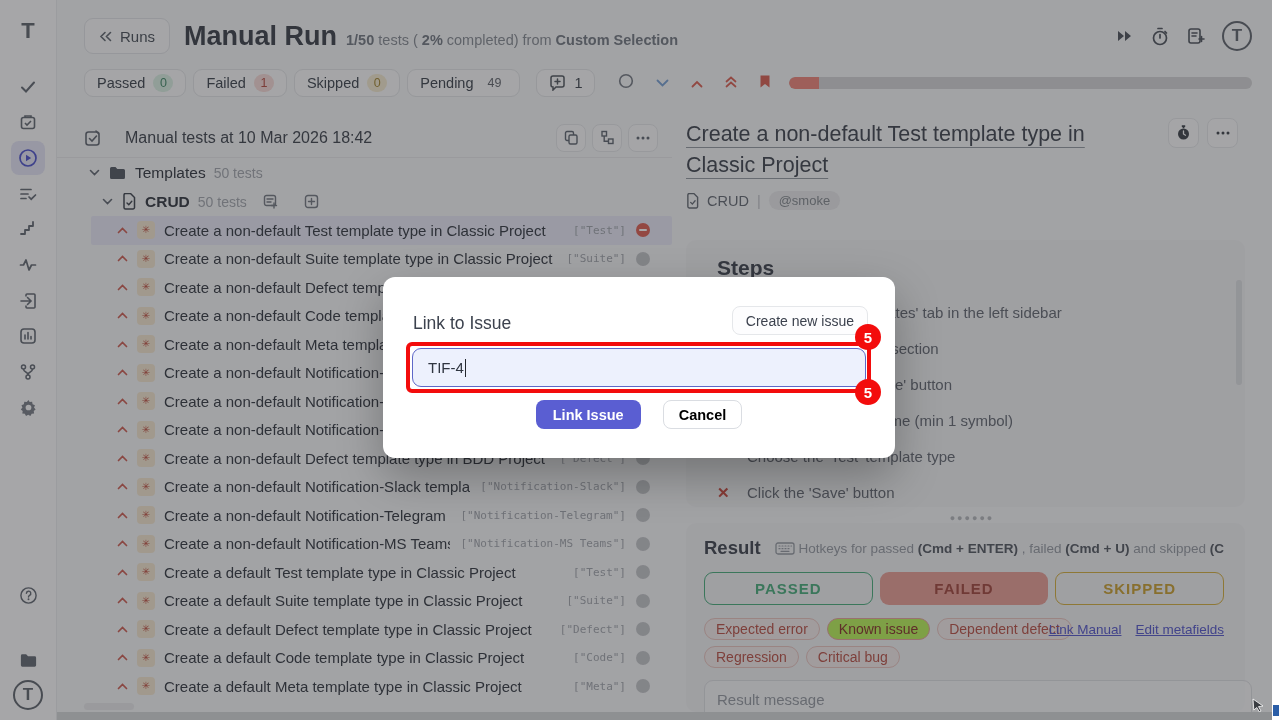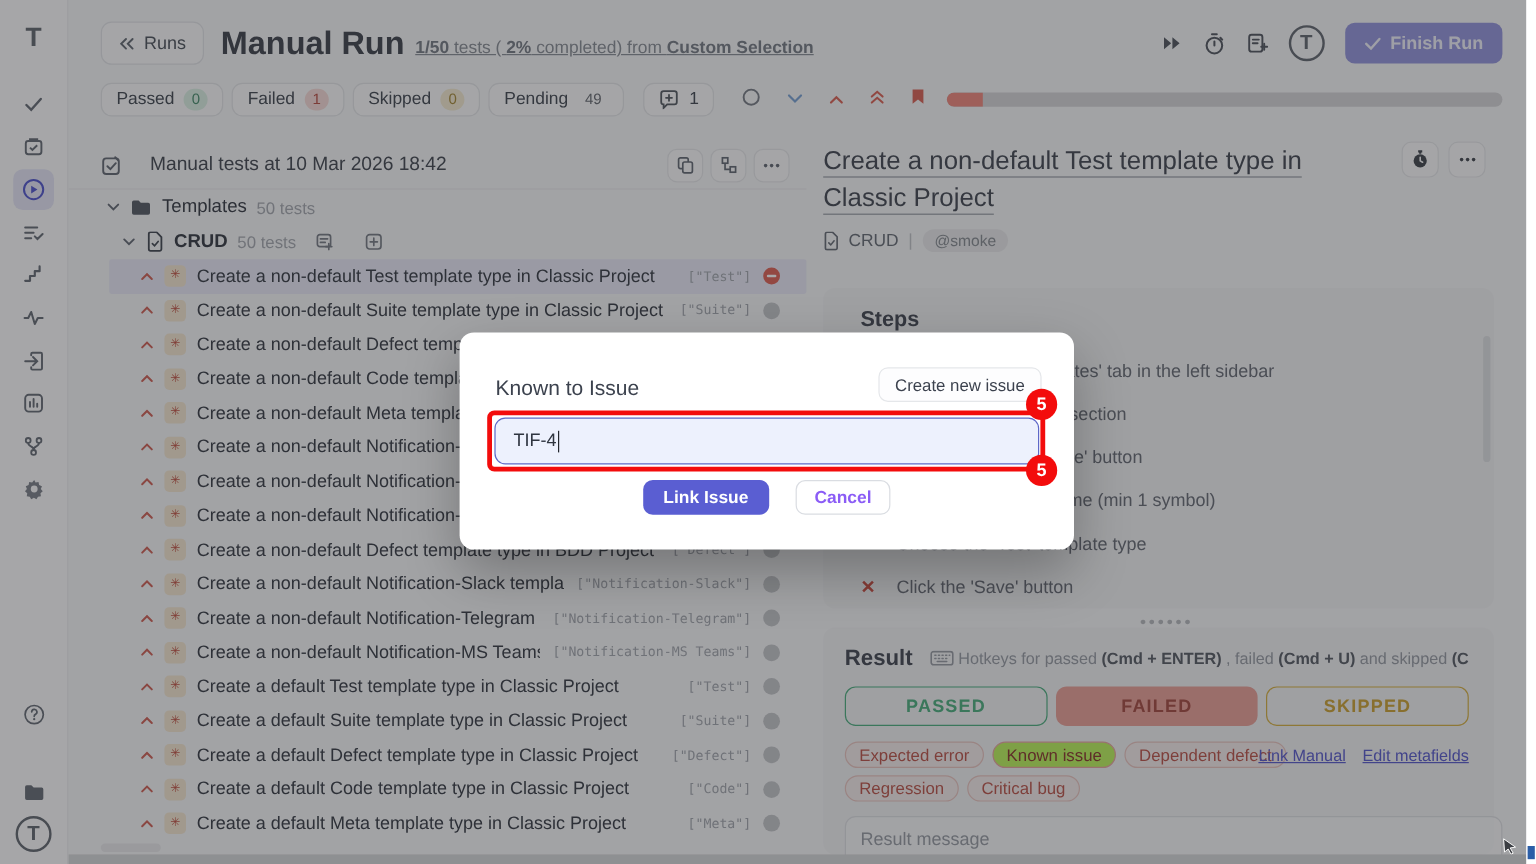--- a/index.html
+++ b/index.html
@@ -18,21 +18,21 @@
   .sb-ico svg { display:block; }
 
   
   .header { position:absolute; left:57px; top:0; width:1215px; height:105px; }
   .hrow1 { position:absolute; left:27px; top:16px; right:20px; height:40px;
     display:flex; align-items:center; }
   .btn-runs { display:flex; align-items:center; gap:8px; height:36px; padding:0 14px;
     border:1px solid #e3e5e9; border-radius:9px; background:#fafbfc; color:#555b64;
     font-size:15px; }
   .page-title { font-size:27px; font-weight:bold; color:#484d56; margin-left:14px; }
-  .sub { margin-left:9px; font-size:14.5px; color:#8e939b; margin-top:8px;text-decoration:underline; }
+  .sub { margin-left:9px; font-size:14.5px; color:#8e939b; margin-top:8px; }
   .sub span { white-space:pre; }
   .sub .b { font-weight:bold; color:#7c828b; }
   .hr1-right { margin-left:auto; display:flex; align-items:center; gap:17px; color:#595f68; }
   .icon-btn { background:none; border:none; color:#595f68; display:flex; align-items:center; }
   .logo-circle { width:30px; height:30px; border-radius:50%; border:2px solid #6a6f78;
     color:#6a6f78; font-weight:bold; font-size:17px; display:flex; align-items:center;
     justify-content:center; }
   .btn-finish { height:34px; padding:0 16px; background:#989ade; border:none; border-radius:8px;
     color:#f0f1fb; font-size:15px; font-weight:bold; display:flex; align-items:center; gap:8px; }
 
@@ -89,21 +89,21 @@
   .d-btns { position:absolute; right:34px; top:13px; display:flex; gap:8px; }
   .d-btn { width:31px; height:30px; border:1px solid #e7e8eb; border-radius:8px;
     background:#fafbfc; color:#4a4f57; display:flex; align-items:center; justify-content:center; }
   .d-meta { position:absolute; left:14px; top:86px; display:flex; align-items:center; gap:8px;
     color:#6d737c; font-size:14.5px; }
   .d-meta .sep { color:#c2c5ca; }
   .pill-gray { background:#e9eaec; color:#8b9097; border-radius:10px; padding:2px 10px;
     font-size:13px; }
   .steps-card { position:absolute; left:14px; top:135px; width:559px; height:267px;
     background:#f1f2f5; border-radius:10px; padding:16px 24px 0 31px; overflow:hidden; }
-  .steps-card h3 { font-size:18px; color:#4b515b; margin-bottom:22px; }
+  .steps-card h3 { font-size:21px; color:#4b515b; margin-bottom:22px; }
   .step { display:flex; align-items:flex-start; margin-bottom:15px; font-size:15px;
     color:#6e737c; line-height:21px; }
   .sico { flex:0 0 30px; color:#c9ccd1; font-size:13px; }
   .sico.failed { color:#cb564c; font-weight:bold; font-size:15px; }
   .vthumb { position:absolute; right:3px; top:40px; width:6px; height:105px; border-radius:3px;
     background:#dfe1e4; }
   .drag-dots { position:absolute; left:0; top:408px; width:100%; text-align:center;
     color:#b9bcc1; font-size:9px; letter-spacing:2px; }
   .result-card { position:absolute; left:14px; top:418px; width:559px; height:189px;
     background:#f1f2f5; border-radius:10px; padding:14px 21px 0 18px; }
@@ -144,21 +144,21 @@
   .m-input { position:absolute; left:29px; top:71px; width:454px; height:39px;
     background:#edf1fd; border:1.5px solid #5e68c8; border-radius:9px;
     display:flex; align-items:center; padding:0 15px; font-size:15px; color:#2f3540; }
   .m-input .caret { display:inline-block; width:1.5px; height:18px; background:#23272e;
     margin-left:1px; }
   .m-actions { position:absolute; left:0; right:0; top:123px; display:flex;
     justify-content:center; gap:22px; }
   .m-link { height:29px; padding:0 17px; background:#5a5ed2; border:none; border-radius:8px;
     color:#fff; font-size:14.5px; font-weight:bold; }
   .m-cancel { height:29px; padding:0 15px; background:#fff; border:1px solid #dadde2;
-    border-radius:8px; color:#8b5cf6; font-size:14.5px; font-weight:bold; }
+    border-radius:8px; color:#000000; font-size:14.5px; font-weight:bold; }
   .anno-rect { position:absolute; left:406px; top:342px; width:465px; height:51px;
     border:4px solid #f30c0c; border-radius:6px; z-index:70; }
   .anno-badge { position:absolute; width:26px; height:26px; border-radius:50%;
     background:#f30c0c; color:#fff; font-size:15px; font-weight:bold; display:flex;
     align-items:center; justify-content:center; z-index:71; }
   .b1 { left:855px; top:324px; } .b2 { left:855px; top:379px; }
 
   
   .bottom-strip { position:absolute; left:0; top:712px; width:1272px; height:8px;
     background:#d7d9db; }
@@ -271,26 +271,20 @@
               <path d="M9 7.5 V11 M7 1.5 h4 M14 4.5 l1.5 1.5" stroke="currentColor" stroke-width="1.7" stroke-linecap="round"></path>
             </svg>
           </span>
         <span class="icon-btn">
             <svg width="19" height="19" viewBox="0 0 19 19">
               <rect x="3" y="2" width="11" height="14" rx="2" fill="none" stroke="currentColor" stroke-width="1.6"></rect>
               <path d="M6 6 h5 M6 9 h4 M13 12 h5 M15.5 9.5 v5" stroke="currentColor" stroke-width="1.6" stroke-linecap="round"></path>
             </svg>
           </span>
         <span class="logo-circle">T</span>
-        <button class="btn-finish">
-          <svg width="14" height="11" viewBox="0 0 14 11">
-              <path d="M1.5 5.5 L5.5 9.5 L12.5 1.5" fill="none" stroke="#f0f1fb" stroke-width="2" stroke-linecap="round"></path>
-            </svg>
-          <span>Finish Run</span>
-        </button>
       </div>
     </div>
     <div class="hrow2">
       <div class="chip">
           <span>Passed</span>
           <span class="cnt green">0</span>
         </div>
       <div class="chip">
           <span>Failed</span>
           <span class="cnt red">1</span>
@@ -647,21 +641,21 @@
       </div>
     </div>
   </section>
 
   <div class="bottom-strip"></div>
 </div>
 
 <div class="dim"></div>
 
 <div class="modal">
-  <div class="m-title">Known to Issue</div>
+  <div class="m-title">Link to Issue</div>
   <button class="m-create">Create new issue</button>
   <div class="m-input">
       <span>TIF-4</span>
       <span class="caret"></span>
     </div>
   <div class="m-actions">
     <button class="m-link">Link Issue</button>
     <button class="m-cancel">Cancel</button>
   </div>
 </div>

